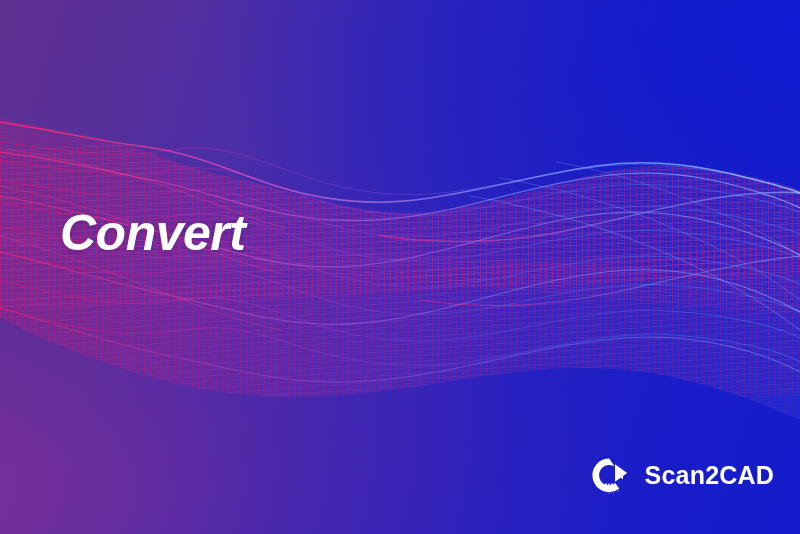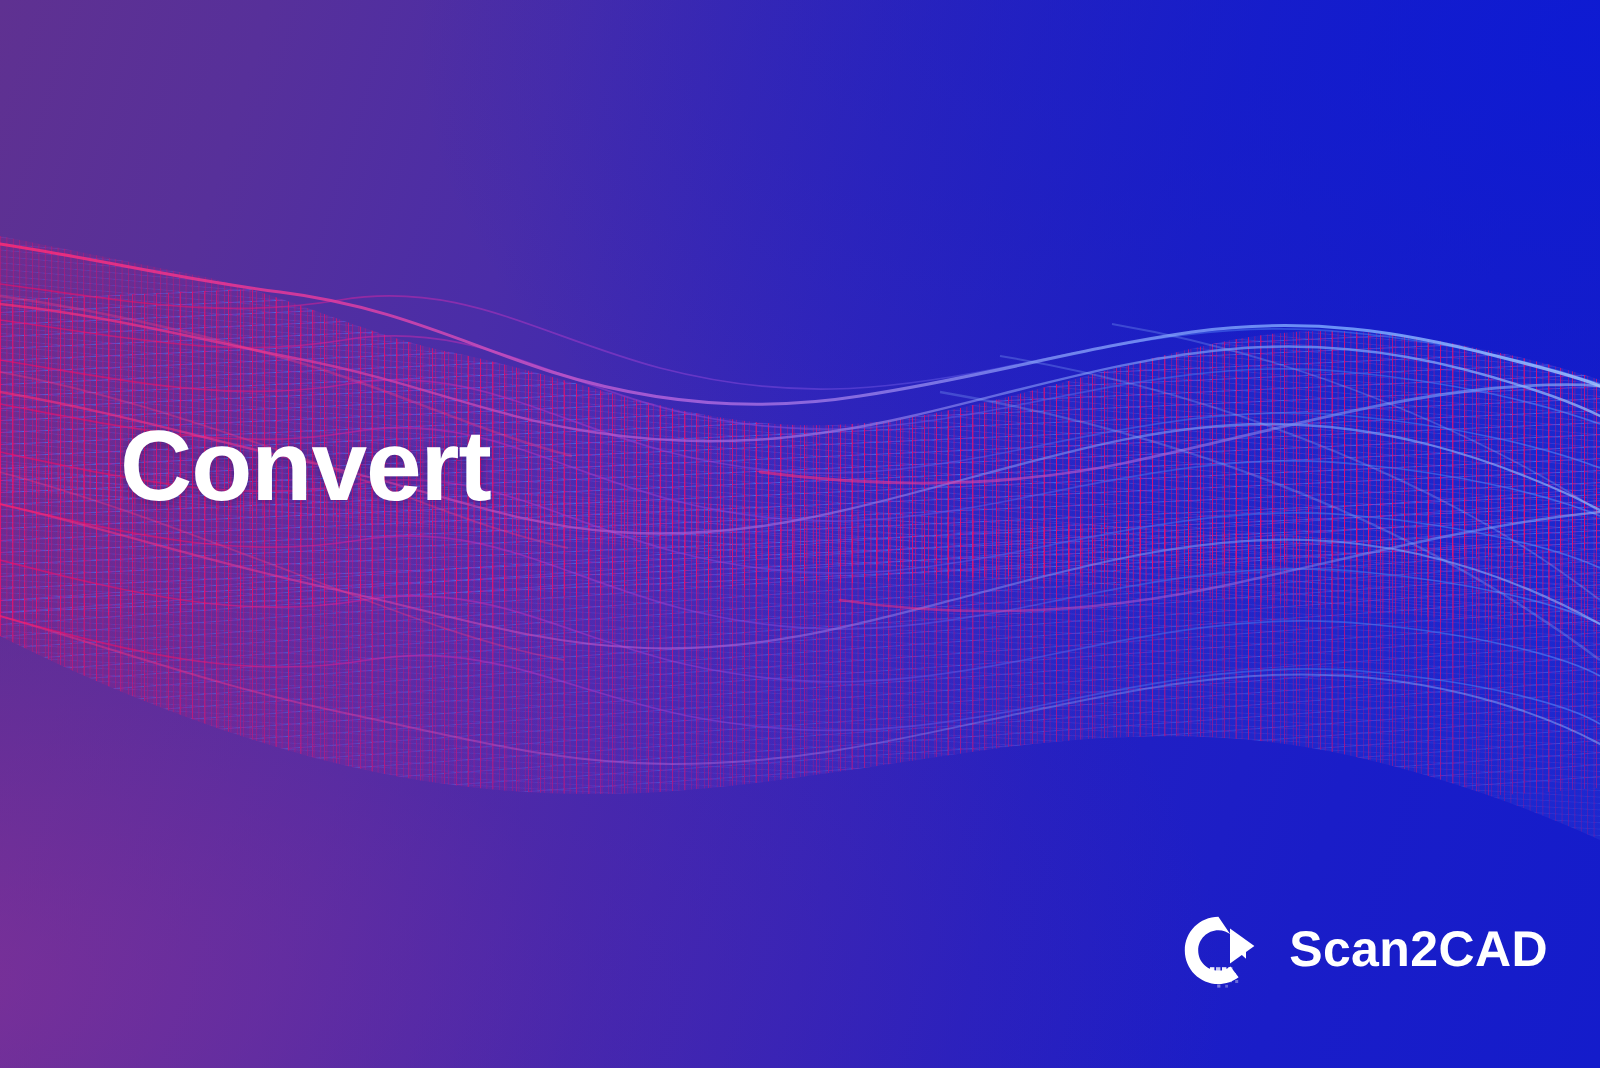--- a/index.html
+++ b/index.html
@@ -58,20 +58,21 @@
     color:#ffffff;
   }
   .headline .line{
     display:block;
     font-size:50px;
     line-height:70px;
     font-weight:bold;
     letter-spacing:-0.5px;
     white-space:nowrap;
     text-shadow:0 1px 5px rgba(26,14,74,0.30);
+    font-style:italic;
   }
 
   
   .logo{
     position:absolute;
     right:26px;
     bottom:36px;
     z-index:5;
     display:flex;
     align-items:center;

